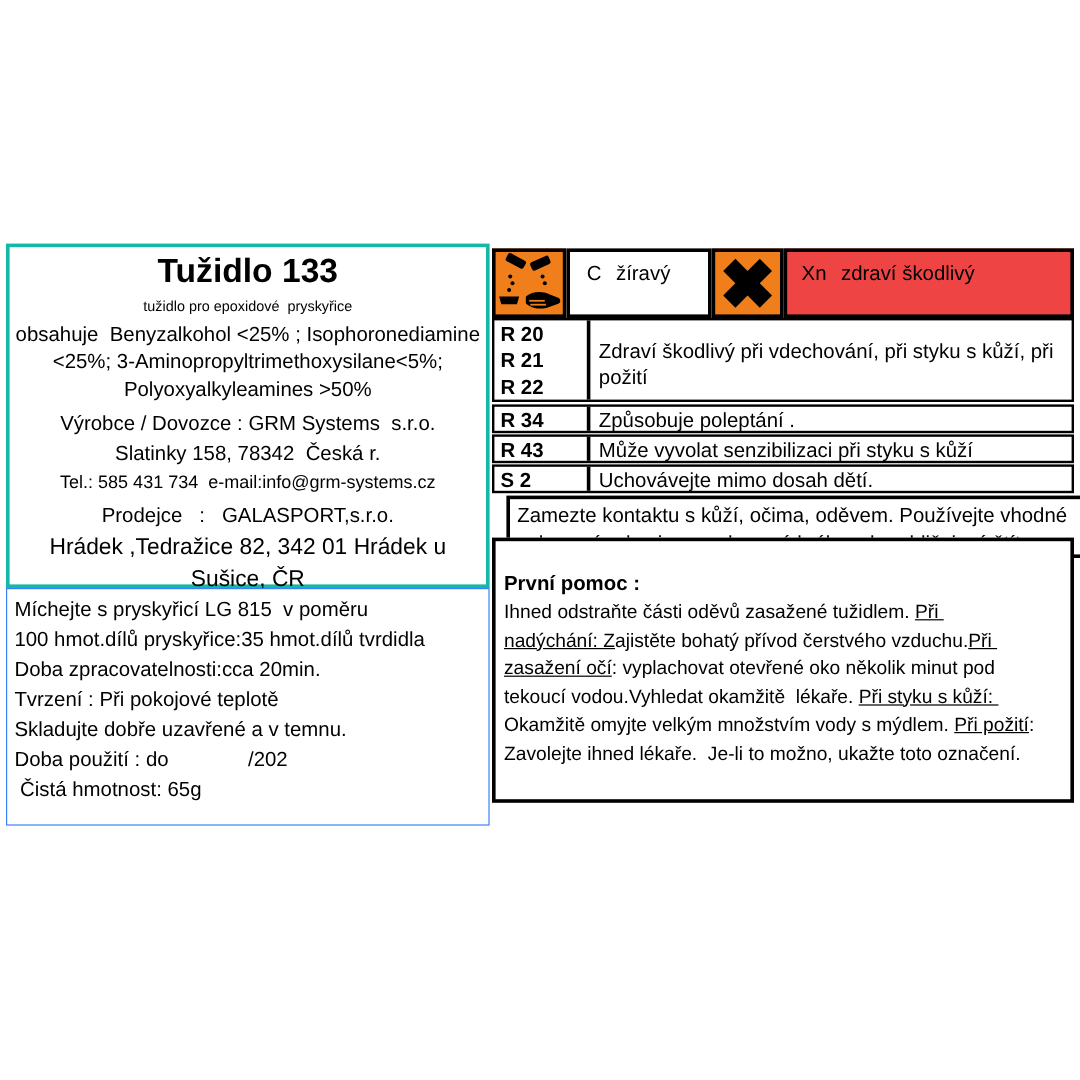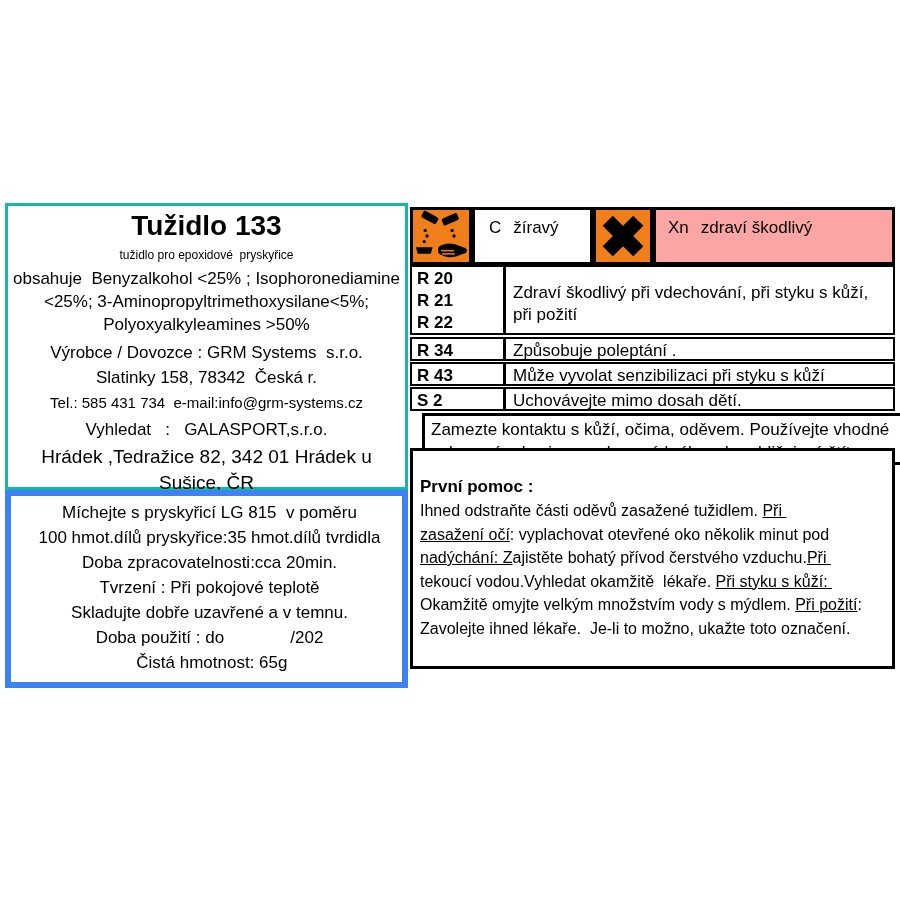--- a/index.html
+++ b/index.html
@@ -16,36 +16,36 @@
   #product-title{font-size:28px;font-weight:bold;line-height:35px;}
   #product-subtitle{font-size:12px;line-height:24px;}
   #composition .line{font-size:17px;line-height:23px;}
   #manufacturer{font-size:17px;line-height:24px;margin-top:5px;}
   #manufacturer-address{font-size:17px;line-height:25px;}
   #manufacturer-contact{font-size:15px;line-height:25px;}
   #seller{font-size:17px;line-height:29px;}
   #seller-address{font-size:19px;line-height:26px;}
   #seller-id{font-size:17px;line-height:25px;}
 
-  #instructions-box{left:5px;top:490px;width:403px;height:198px;border:6px solid #3b82f6;background:#fff;padding:4px 0 0 6px;text-align:center;}
+  #instructions-box{left:5px;top:490px;width:403px;height:198px;border:1px solid #3b82f6;background:#fff;padding:4px 0 0 6px;text-align:left;}
   #instructions-box .line{font-size:17px;line-height:25px;}
 
   
   .picto-box{border:3px solid #000;}
   #picto-corrosive{left:410px;top:207px;width:62px;height:58px;}
   #picto-corrosive svg,#picto-harmful svg{width:100%;height:100%;display:block;}
   #cell-c{left:472px;top:207px;width:121px;height:58px;border:3px solid #000;background:#fff;padding:8px 0 0 14px;font-size:17px;}
   #picto-harmful{left:593px;top:207px;width:60px;height:58px;}
-  #cell-xn{left:653px;top:207px;width:242px;height:58px;border:3px solid #000;background:#fca5a5;padding:8px 0 0 12px;font-size:17px;text-decoration:underline;}
+  #cell-xn{left:653px;top:207px;width:242px;height:58px;border:3px solid #000;background:#ef4444;padding:8px 0 0 12px;font-size:17px;text-decoration:underline;}
   .hz-code{display:inline-block;}
   .hz-name{display:inline-block;margin-left:12px;}
 
   
   .risk-row{position:absolute;left:410px;width:485px;border:2px solid #000;background:#fff;display:flex;box-sizing:border-box;}
-  .risk-codes{width:94px;border-right:3px solid #000;padding:1px 0 0 5px;box-sizing:border-box;}
+  .risk-codes{width:80px;border-right:3px solid #000;padding:1px 0 0 5px;box-sizing:border-box;}
   .risk-codes div{font-size:17px;font-weight:bold;line-height:22px;}
   .risk-text{flex:1;font-size:17px;line-height:22px;padding:1px 4px 0 7px;box-sizing:border-box;}
   #risk-row-0{top:265px;height:70px;}
   #risk-row-0 .risk-text{padding-top:15px;}
   #risk-row-1{top:337px;height:24px;}
   #risk-row-2{top:362px;height:24px;}
   #risk-row-3{top:387px;height:24px;}
 
   
   #safety-box{left:422px;top:413px;width:485px;height:52px;border:3px solid #000;background:#fff;font-size:17px;line-height:23px;padding:2px 4px 0 6px;}
@@ -57,21 +57,21 @@
 </head>
 <body>
 
 <div class="abs" id="product-box">
   <div id="product-title">Tužidlo 133</div>
   <div id="product-subtitle" class="pre">tužidlo pro epoxidové  pryskyřice</div>
   <div id="composition" class="pre"><div class="line">obsahuje  Benyzalkohol &lt;25% ; Isophoronediamine</div><div class="line">&lt;25%; 3-Aminopropyltrimethoxysilane&lt;5%;</div><div class="line">Polyoxyalkyleamines &gt;50%</div></div>
   <div id="manufacturer" class="pre">Výrobce / Dovozce : GRM Systems  s.r.o.</div>
   <div id="manufacturer-address" class="pre">Slatinky 158, 78342  Česká r.</div>
   <div id="manufacturer-contact" class="pre">Tel.: 585 431 734  e-mail:info@grm-systems.cz</div>
-  <div id="seller" class="pre">Vyhledat   :   GALASPORT,s.r.o.</div>
+  <div id="seller" class="pre">Prodejce   :   GALASPORT,s.r.o.</div>
   <div id="seller-address" class="pre">Hrádek ,Tedražice 82, 342 01 Hrádek u Sušice, ČR</div>
   <div id="seller-id" class="pre">IČO 12832766  tel.+420 602 428 895</div>
 </div>
 
 <div class="abs pre" id="instructions-box"><div class="line">Míchejte s pryskyřicí LG 815  v poměru</div><div class="line">100 hmot.dílů pryskyřice:35 hmot.dílů tvrdidla</div><div class="line">Doba zpracovatelnosti:cca 20min.</div><div class="line">Tvrzení : Při pokojové teplotě</div><div class="line">Skladujte dobře uzavřené a v temnu.</div><div class="line">Doba použití : do              /202</div><div class="line"> Čistá hmotnost: 65g</div></div>
 
 <div class="abs picto-box" id="picto-corrosive" style="background: rgb(240, 126, 26);">
   <svg viewBox="0 0 60 56" xmlns="http://www.w3.org/2000/svg">
     <g fill="#000" stroke="none">
       <rect x="9" y="4" width="18" height="8" rx="2" transform="rotate(28 18 8)"></rect>
@@ -129,19 +129,19 @@
     </div>
   <div class="risk-text">Uchovávejte mimo dosah dětí.</div>
 </div>
 
 <div class="abs" id="safety-box">Zamezte kontaktu s kůží, očima, oděvem. Používejte vhodné ochranné rukavice a ochranné brýle nebo obličejový štít.</div>
 
 <div class="abs" id="firstaid-box">
   <div id="firstaid-title">První pomoc :</div>
   <div id="firstaid-text">
       <div class="fa-line"><span>Ihned odstraňte části oděvů zasažené tužidlem. </span><span class="u">Při </span></div>
+      <div class="fa-line"><span class="u">nadýchání: Z</span><span>ajistěte bohatý přívod čerstvého vzduchu.</span><span class="u">Při </span></div>
       <div class="fa-line"><span class="u">zasažení očí</span><span>: vyplachovat otevřené oko několik minut pod</span></div>
-      <div class="fa-line"><span class="u">nadýchání: Z</span><span>ajistěte bohatý přívod čerstvého vzduchu.</span><span class="u">Při </span></div>
       <div class="fa-line"><span>tekoucí vodou.Vyhledat okamžitě  lékaře. </span><span class="u">Při styku s kůží: </span></div>
       <div class="fa-line"><span>Okamžitě omyjte velkým množstvím vody s mýdlem. </span><span class="u">Při požití</span><span>:</span></div>
       <div class="fa-line"><span>Zavolejte ihned lékaře.  Je-li to možno, ukažte toto označení.</span></div>
     </div>
 </div>
 
 </body></html>

